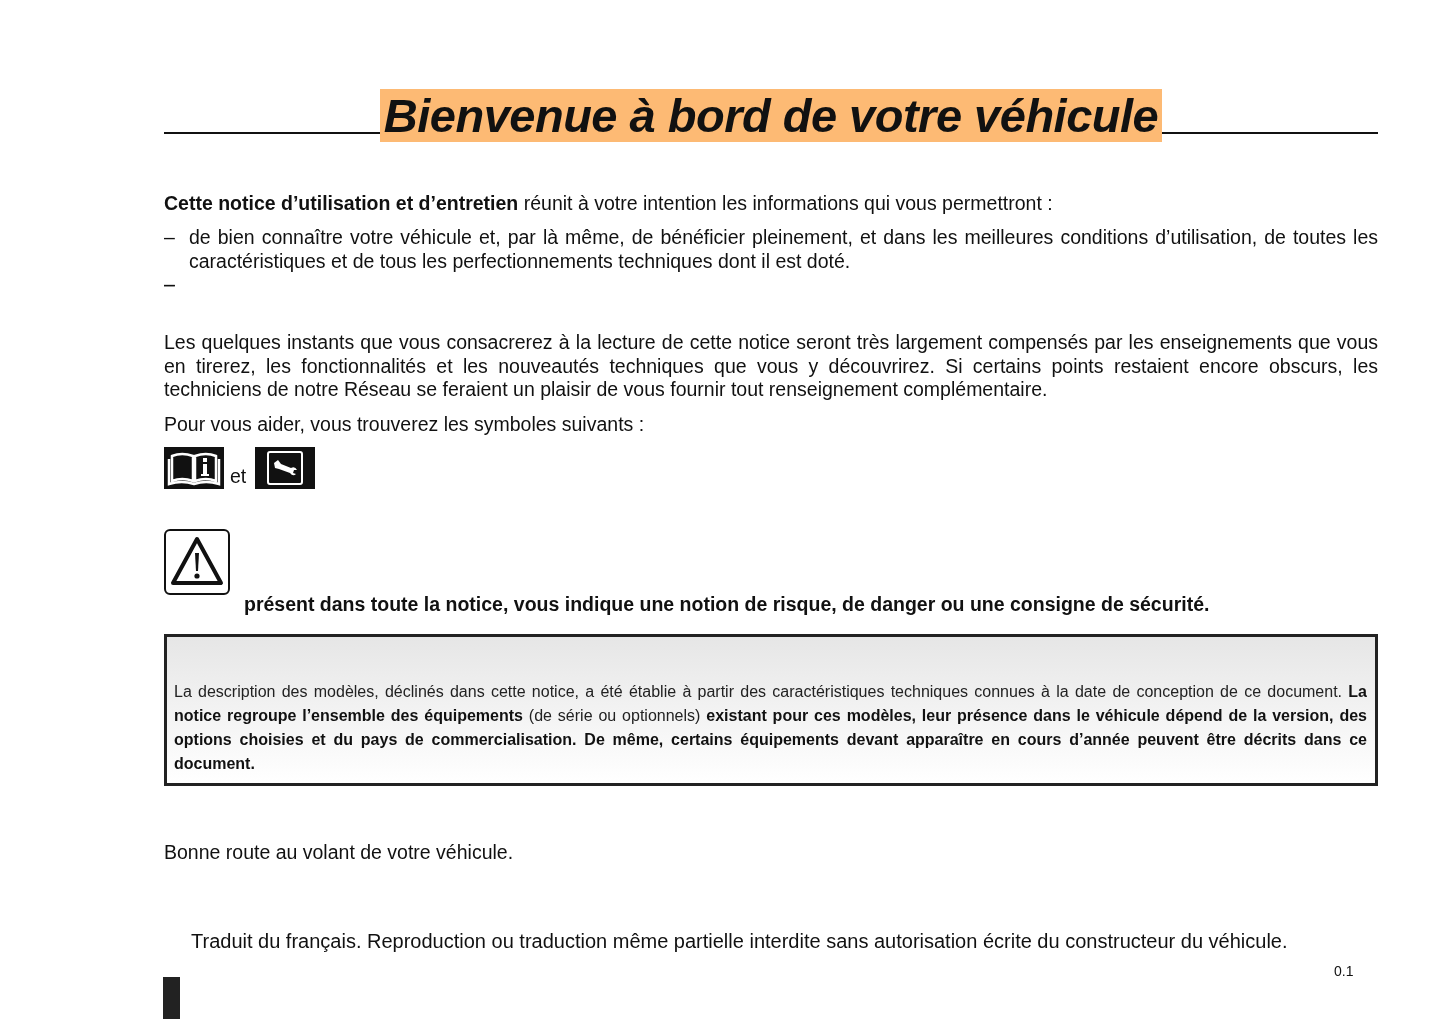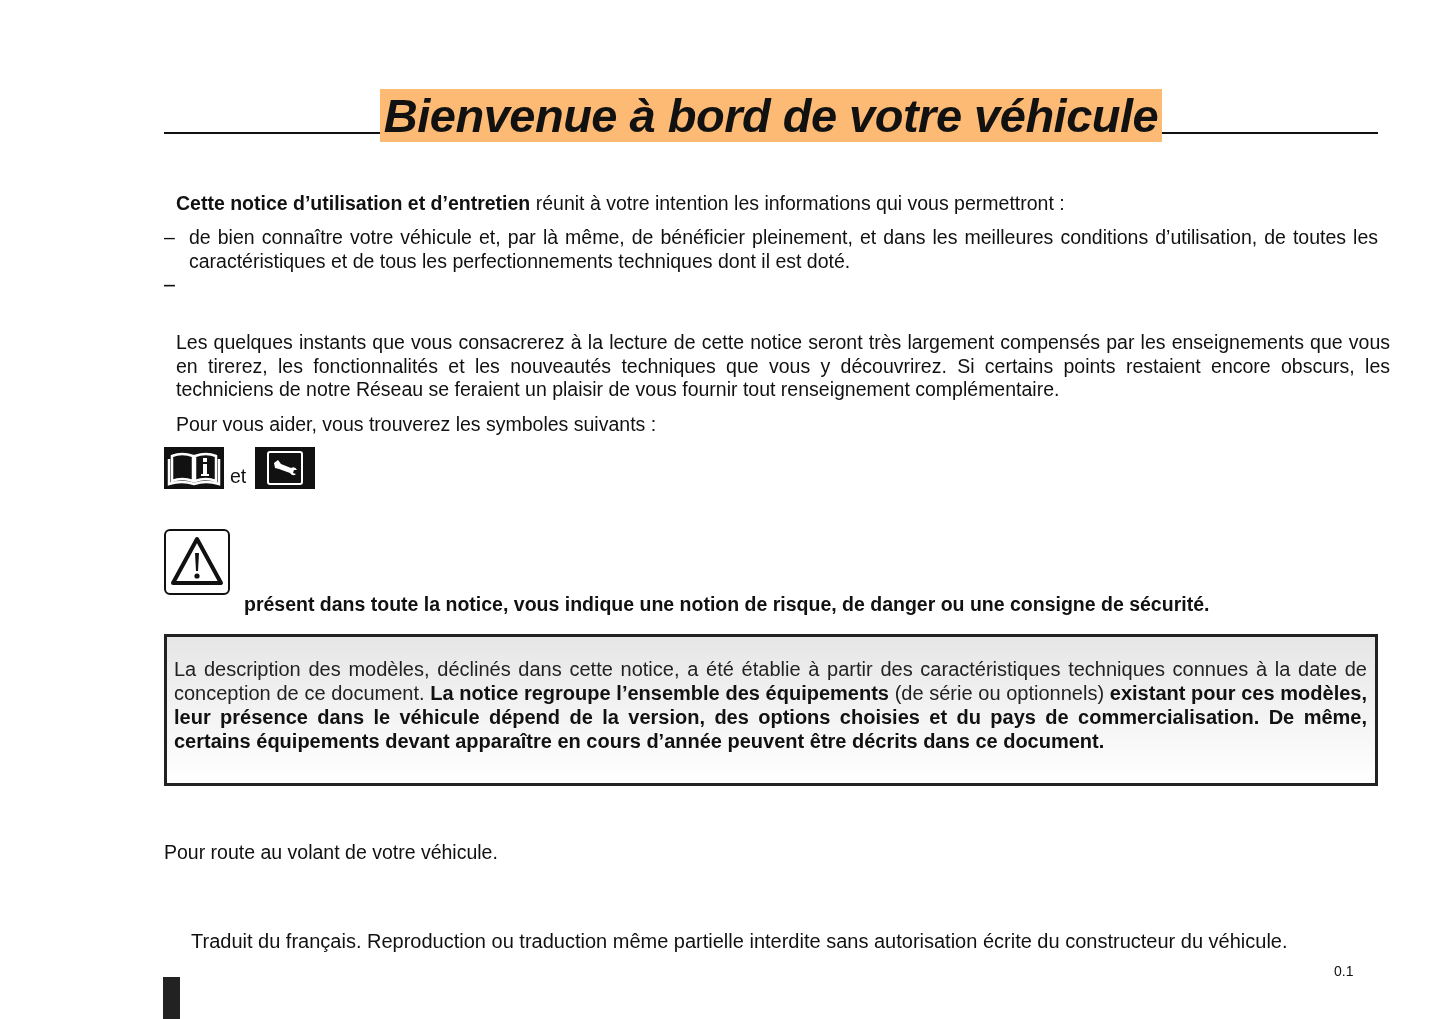--- a/index.html
+++ b/index.html
@@ -4,40 +4,40 @@
 <style>
   html, body { margin: 0; padding: 0; background: #ffffff; }
   body { width: 1445px; height: 1019px; position: relative; overflow: hidden;
          font-family: "Liberation Sans", sans-serif; color: #111; }
   .title-wrap { position: absolute; left: 164px; top: 88px; width: 1214px; height: 48px; }
   .title-rule { position: absolute; left: 0; right: 0; bottom: 2px; height: 2px; background: #111; }
   .title { position: absolute; left: 0; right: 0; top: 0; text-align: center;
            font-size: 47px; font-weight: bold; font-style: italic; letter-spacing: -0.5px;
            line-height: 56px; transform: scaleY(1.0); }
   .title span { background: #fdba74; padding: 0 4px; }
-  .para { position: absolute; left: 164px; width: 1214px; font-size: 19.5px; line-height: 23.5px; margin-left: 12px; }
+  .para { position: absolute; left: 164px; width: 1214px; font-size: 19.5px; line-height: 23.5px; }
   .intro { top: 192px; }
   .list { position: absolute; left: 164px; top: 226px; width: 1214px; margin: 0; padding: 0; list-style: none;
           font-size: 19.5px; line-height: 23.5px; }
   .list li { position: relative; padding-left: 25px; text-align: justify; }
   .list li .dash { position: absolute; left: 0; top: 0; }
   .p2 { top: 331px; text-align: justify; }
   .p3 { top: 413px; }
   .sym-row { position: absolute; left: 164px; top: 447px; width: 1214px; height: 70px; }
   .icon-box { position: absolute; top: 0; width: 60px; height: 42px; background: #111; }
   .icon-book { left: 0; }
   .icon-wrench { left: 91px; }
   .et { position: absolute; left: 66px; top: 18px; font-size: 19.5px; }
   .sym-text { position: absolute; left: 157px; top: 17px; width: 1057px; font-size: 19.5px; line-height: 23.5px; text-align: justify; }
   .warn-row { position: absolute; left: 164px; top: 529px; width: 1214px; height: 70px; }
   .warn-icon { position: absolute; left: 0; top: 0; width: 66px; height: 66px; border: 2px solid #111; border-radius: 6px; box-sizing: border-box; }
   .warn-text { position: absolute; left: 80px; top: 22px; font-size: 19.5px; font-weight: bold; margin-top: 42px; }
   .note-box { position: absolute; left: 164px; top: 634px; width: 1214px; height: 152px; box-sizing: border-box;
               border: 3px solid #222; background: linear-gradient(#e6e6e6, #ffffff);
-              padding: 20px 8px 0 7px; font-size: 20px; line-height: 24px; color: #222; text-align: justify; }
+              padding: 43px 8px 0 7px; font-size: 16px; line-height: 24px; color: #222; text-align: justify; }
   .note-box b { color: #111; }
   .goodbye { position: absolute; left: 164px; top: 841px; font-size: 19.5px; }
   .footer-note { position: absolute; left: 191px; top: 930px; font-size: 20px; }
   .page-num { position: absolute; left: 1334px; top: 963px; font-size: 14px; }
   .page-tab { position: absolute; left: 163px; top: 977px; width: 17px; height: 42px; background: #222; }
 </style>
 </head>
 <body>
 
 <div class="title-wrap">
@@ -86,16 +86,16 @@
       <circle cx="31" cy="45" r="2.6" fill="#111"></circle>
     </svg>
   </div>
   <div class="warn-text">présent dans toute la notice, vous indique une notion de risque, de danger ou une consigne de sécurité.</div>
 </div>
 
 <div class="note-box">
   <span>La description des modèles, déclinés dans cette notice, a été établie à partir des caractéristiques techniques connues à la date de conception de ce document. </span><b>La notice regroupe l’ensemble des équipements</b><span> (de série ou optionnels) </span><b>existant pour ces modèles, leur présence dans le véhicule dépend de la version, des options choisies et du pays de commercialisation. De même, certains équipements devant apparaître en cours d’année peuvent être décrits dans ce document.</b>
 </div>
 
-<div class="goodbye">Pour route au volant de votre véhicule.</div>
+<div class="goodbye">Bonne route au volant de votre véhicule.</div>
 <div class="footer-note">Traduit du français. Reproduction ou traduction même partielle interdite sans autorisation écrite du constructeur du véhicule.</div>
 <div class="page-num">0.1</div>
 <div class="page-tab"></div>
 
 </body></html>

